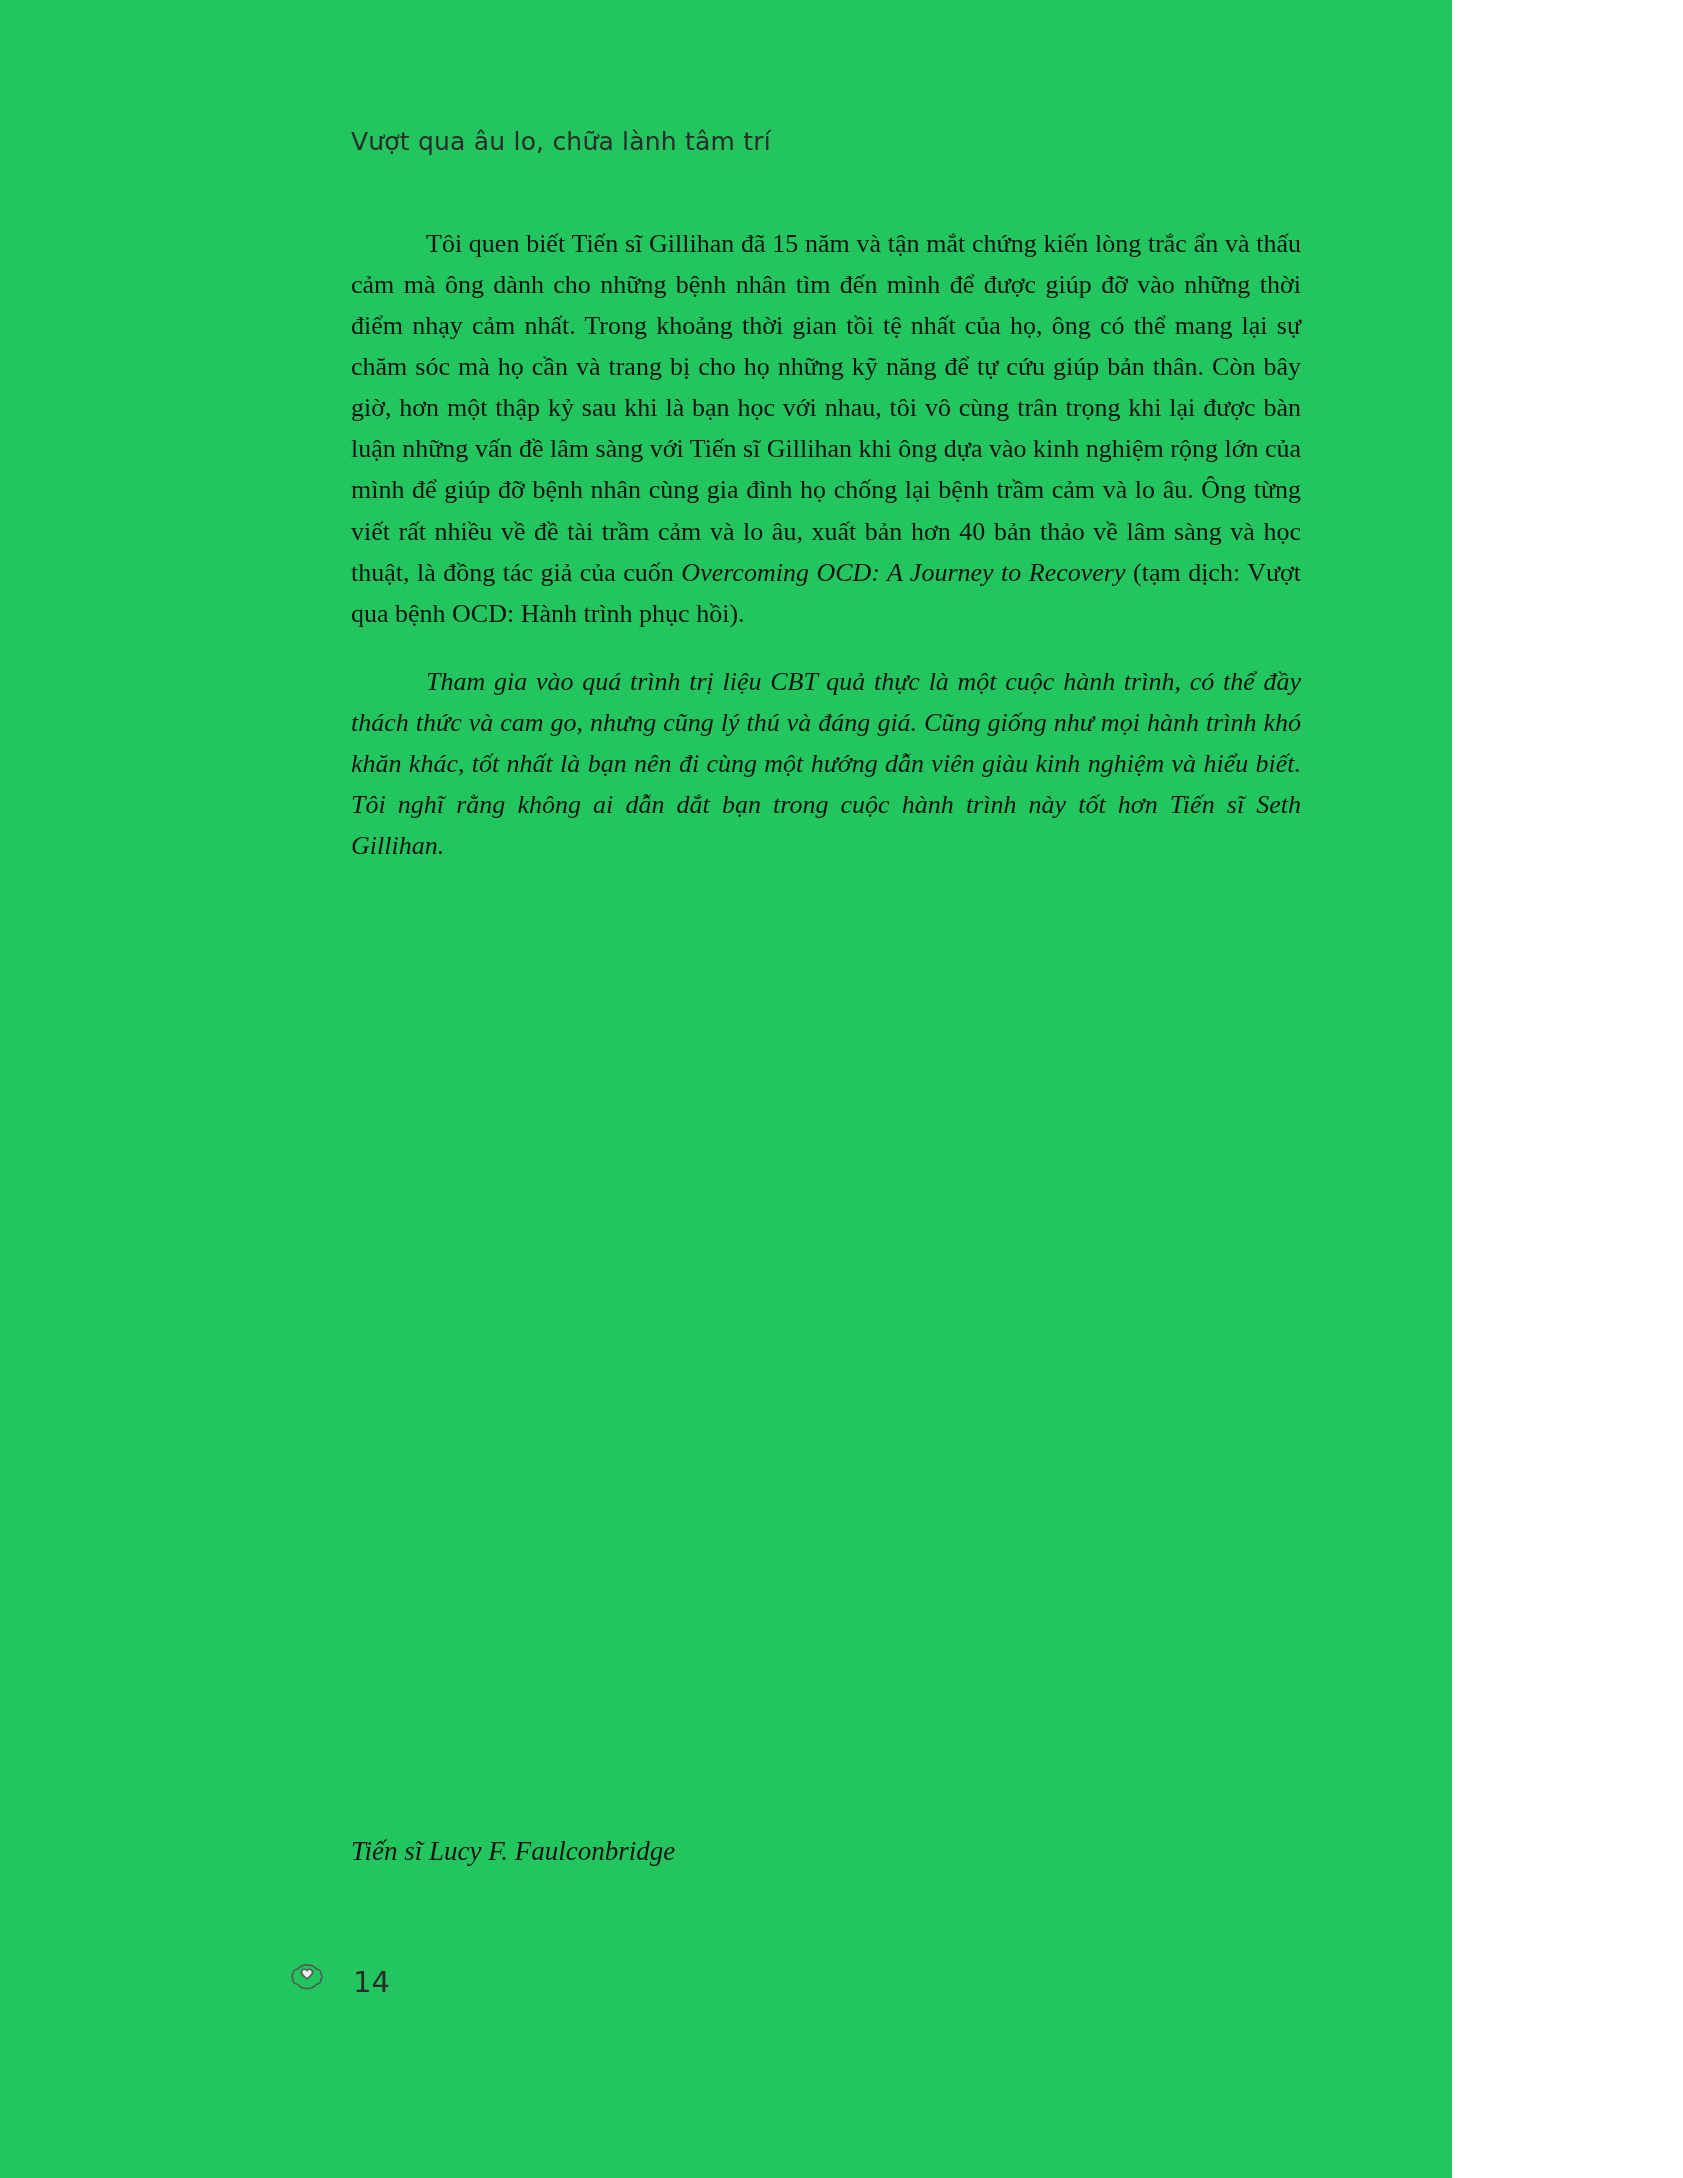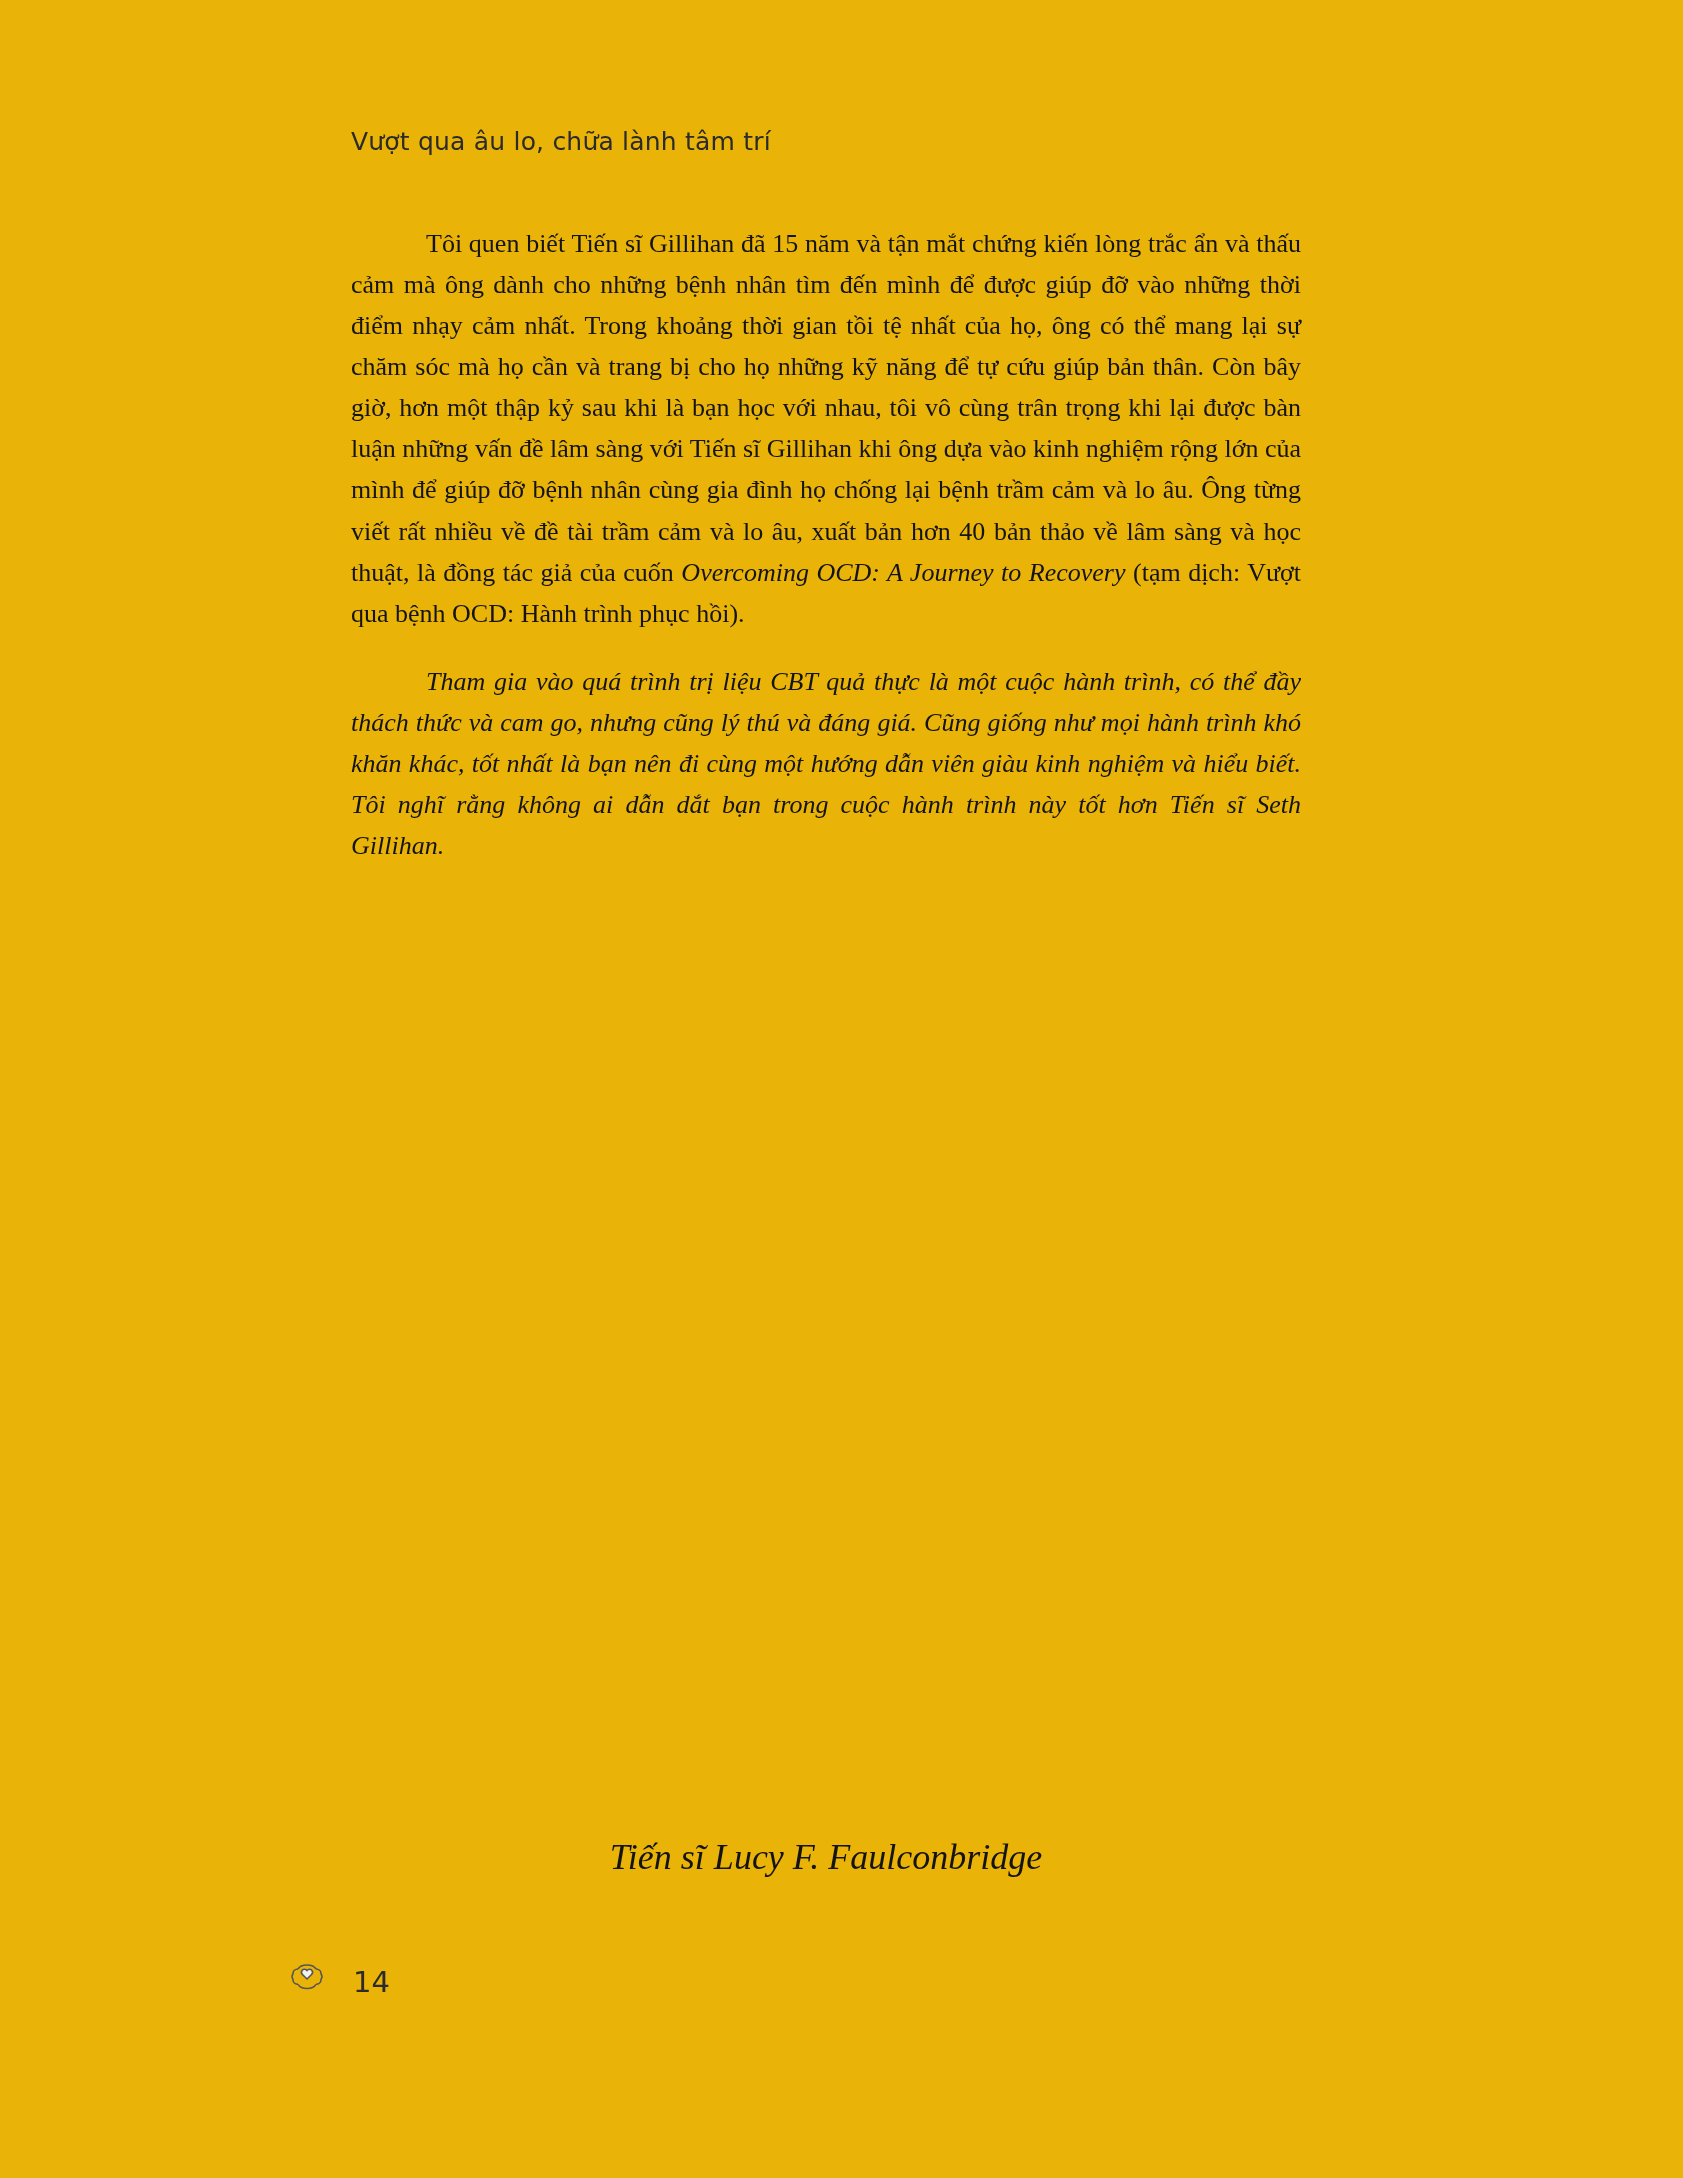--- a/index.html
+++ b/index.html
@@ -13,23 +13,23 @@
     font-family: "Liberation Serif", serif;
     color: #1a1a1a;
     position: relative;
     overflow: hidden;
   }
 
   .page {
     position: absolute;
     left: 0;
     top: 0;
-    width: 1683px;
+    width: 1452px;
     height: 2178px;
-    background: #eab308;
+    background: #22c55e;
   }
 
   .running-head {
     position: absolute;
     left: 351px;
     top: 127px;
     font-family: "DejaVu Sans", sans-serif;
     font-size: 25px;
     letter-spacing: 0.2px;
     color: #2b2b2b;
@@ -61,22 +61,22 @@
 
   .italic {
     font-style: italic;
   }
 
   .signature {
     position: absolute;
     left: 351px;
     top: 1836px;
     width: 950px;
-    text-align: center;
-    font-size: 36px;
+    text-align: left;
+    font-size: 27px;
     font-style: italic;
     color: #141414;
   }
 
   .folio {
     position: absolute;
     left: 285px;
     top: 1955px;
     display: flex;
     align-items: flex-end;

